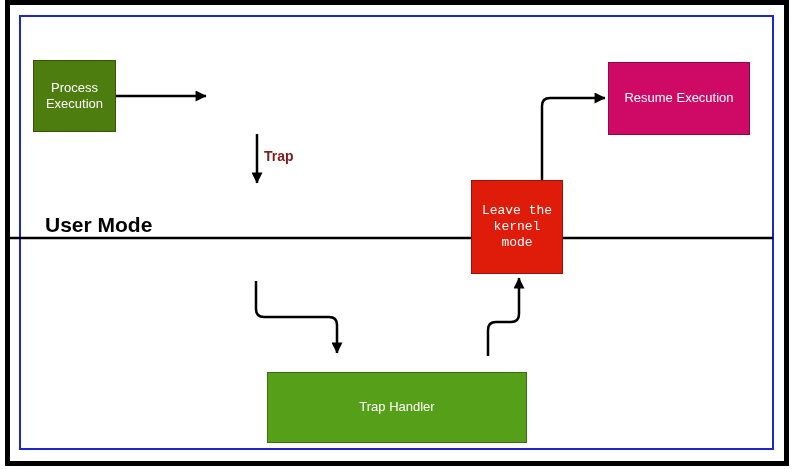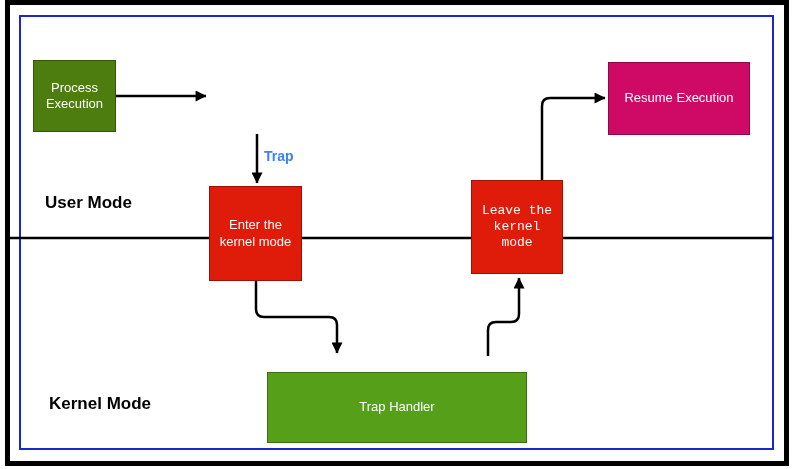--- a/index.html
+++ b/index.html
@@ -46,33 +46,34 @@
     padding: 2px 4px;
   }
   .node-process      { left: 33px;  top: 60px;  width: 83px;  height: 72px; }
   .node-signal       { left: 209px; top: 63px;  width: 97px;  height: 71px; }
   .node-enter        { left: 209px; top: 186px; width: 93px;  height: 95px; }
   .node-leave        { left: 471px; top: 180px; width: 92px;  height: 94px; font-family: Liberation Mono, monospace; }
   .node-resume       { left: 608px; top: 62px;  width: 142px; height: 73px; }
   .node-trap-handler { left: 267px; top: 356px; width: 260px; height: 71px; margin-top: 16px; }
   .mode-label {
     position: absolute;
-    font-size: 17px;
+    font-size: 21px;
     font-weight: bold;
     color: #000000;
     white-space: nowrap;
+    margin-top: 20px;
   }
   .label-user-mode   { left: 45px; top: 193px; }
   .label-kernel-mode { left: 49px; top: 394px; }
   .edge-label {
     position: absolute;
     left: 264px; top: 148px;
     font-size: 14px;
     font-weight: bold;
-    color: #3b82f6;
+    color: #7f1d1d;
     white-space: nowrap;
   }
 </style>
 </head>
 <body>
 
 <div id="canvas">
 
   <div class="frame-black" style="border-color: rgb(0, 0, 0);"></div>
 
@@ -96,35 +97,31 @@
     <path d="M488,356 L488,330 Q488,322 496,322 L511,322 Q519,322 519,314 L519,278" fill="none" stroke-width="2.5" marker-end="url(#arrowhead)" stroke="#000000"></path>
 
     <path d="M542,180 L542,106 Q542,98 550,98 L605,98" fill="none" stroke-width="2.5" marker-end="url(#arrowhead)" stroke="#000000"></path>
   </svg>
 
   <div class="node node-process" style="background-color: #4d7c0f;">
     <span>Process Execution</span>
   </div>
 
 
-  <div class="node node-enter" style="background-color: rgb(223, 27, 9);">
-    <span>Enter the kernel mode</span>
-  </div>
 
   <div class="node node-leave" style="background-color: rgb(223, 27, 9);">
     <span>Leave the kernel mode</span>
   </div>
 
   <div class="node node-resume" style="background-color: rgb(207, 10, 102);">
     <span>Resume Execution</span>
   </div>
 
   <div class="node node-trap-handler" style="background-color: rgb(86, 160, 25);">
     <span>Trap Handler</span>
   </div>
 
   <div class="mode-label label-user-mode">User Mode</div>
 
-  <div class="mode-label label-kernel-mode">Kernel Mode</div>
 
   <div class="edge-label">Trap</div>
 
 </div>
 
 </body></html>

